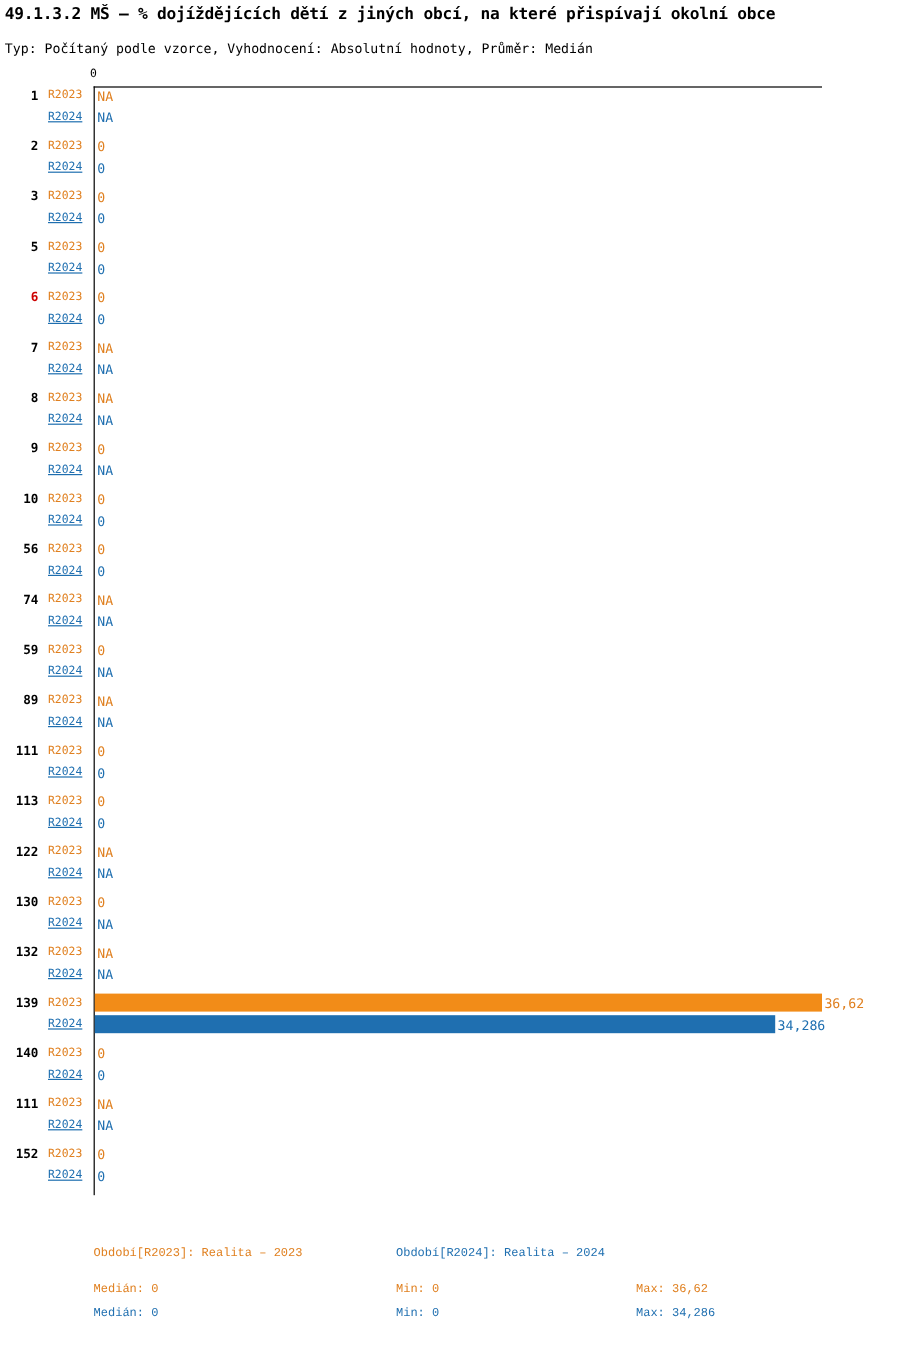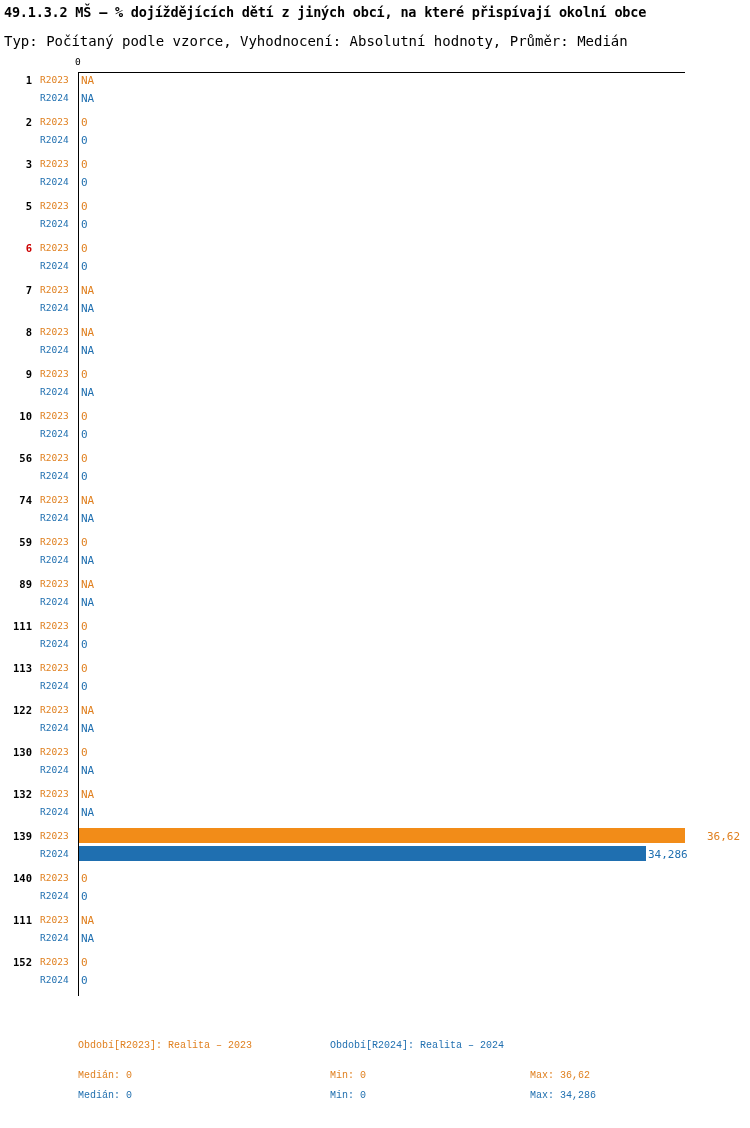--- a/index.html
+++ b/index.html
@@ -19,21 +19,21 @@
     padding: 3px 4px 0 4px;
   }
   .title-line {
     font-size: 13.5px;
     font-weight: bold;
     line-height: 19px;
     white-space: nowrap;
     letter-spacing: -0.2px;
   }
   .subtitle {
-    font-size: 14px;
+    font-size: 11px;
     line-height: 14px;
     margin-top: 12px;
     padding-left: 4px;
     white-space: nowrap;
   }
   .chart-area {
     position: relative;
     margin-top: 8px;
     height: 910px;
   }
@@ -92,21 +92,21 @@
   .row.r2 { top: 18px; }
   .row-label {
     position: absolute;
     left: 40px;
     top: 2px;
     width: 36px;
     text-align: left;
     font-size: 9.5px;
   }
   .row-label.c2023 { color: #e08020; }
-  .row-label.c2024 { color: #1f6fb0; }
+  .row-label.c2024 { color: #1f6fb0; text-decoration: underline; }
   .bar {
     position: absolute;
     left: 79px;
     top: 0px;
     height: 15px;
   }
   .bar.b2023 { background: #f28c18; }
   .bar.b2024 { background: #1f6fb0; }
   .bar-value {
     position: absolute;
@@ -347,21 +347,21 @@
         <div class="row r2">
           <div class="row-label c2024">R2024</div>
           <div class="bar-value c2024" style="left: 81px;">NA</div>
         </div>
       </div>
       <div class="group">
         <div class="group-label">139</div>
         <div class="row r1">
           <div class="row-label c2023">R2023</div>
           <div class="bar b2023" style="width: 606px;"></div>
-          <div class="bar-value c2023" style="left: 687px; margin-left: 20px;">36,62</div>
+          <div class="bar-value c2023" style="left: 687px;">36,62</div>
         </div>
         <div class="row r2">
           <div class="row-label c2024">R2024</div>
           <div class="bar b2024" style="width: 567px;"></div>
           <div class="bar-value c2024" style="left: 648px;">34,286</div>
         </div>
       </div>
       <div class="group">
         <div class="group-label">140</div>
         <div class="row r1">

